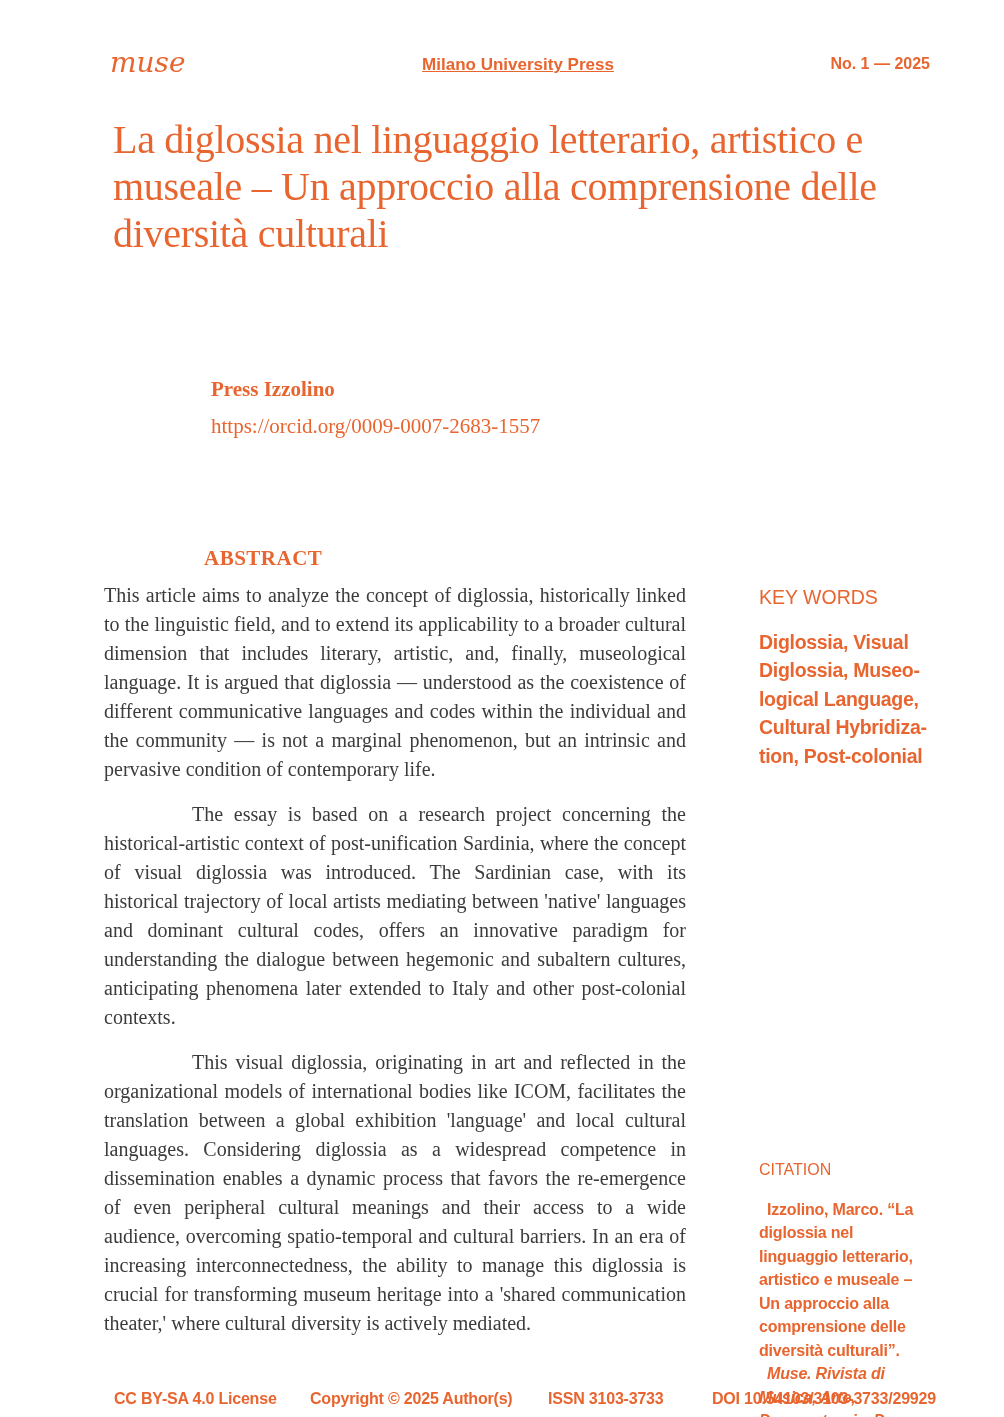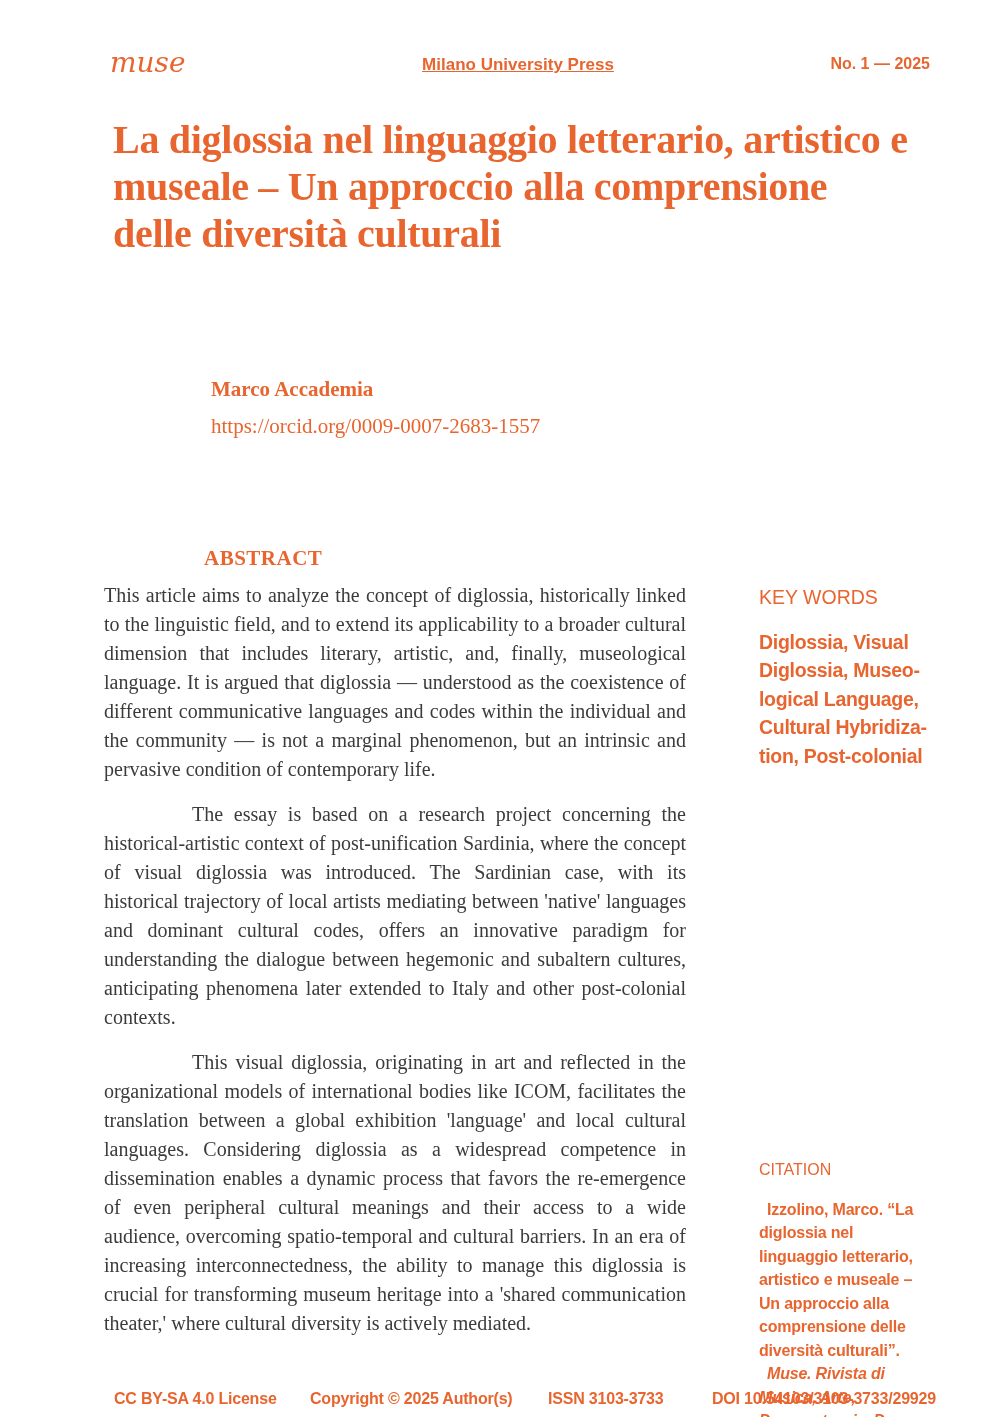--- a/index.html
+++ b/index.html
@@ -34,21 +34,21 @@
   .issue {
     position: absolute; right: 82px; top: 31px;
     font-family: "Liberation Sans", sans-serif;
     font-weight: 700; font-size: 16px;
     color: var(--accent);
   }
   
   .title {
     position: absolute; left: 89px; top: 92px; width: 815px;
     font-family: "Liberation Serif", serif;
-    font-weight: 700; font-size: 40px; line-height: 47px;
+    font-weight: 400; font-size: 40px; line-height: 47px;
     letter-spacing: -0.3px;
     color: var(--accent);
   }
   
   .author { position: absolute; left: 179px; top: 343px; line-height: 29px; }
   .author-name {
     font-family: "Liberation Serif", serif;
     font-weight: 700; font-size: 21px; color: var(--accent);
   }
   .author-affiliation {
@@ -115,21 +115,21 @@
 
   <div class="publisher-wrap">
     <a class="publisher">Milano University Press</a>
   </div>
 
   <div class="issue">No. 1 — 2025</div>
 
   <h1 class="title">La diglossia nel linguaggio letterario, artistico e museale – Un approccio alla comprensione delle diversità culturali</h1>
 
   <div class="author">
-    <div class="author-name">Marco Accademia</div>
+    <div class="author-name">Press Izzolino</div>
     <a class="author-orcid">https://orcid.org/0009-0007-2683-1557</a>
   </div>
 
   <div class="abstract-heading">ABSTRACT</div>
 
   <div class="abstract-body">
     <p>This article aims to analyze the concept of diglossia, historically linked to the linguistic field, and to extend its applicability to a broader cultural dimension that includes literary, artistic, and, finally, museological language. It is argued that diglossia — understood as the coexistence of different communicative languages and codes within the individual and the community — is not a marginal phenomenon, but an intrinsic and pervasive condition of contemporary life.</p>
     <p>The essay is based on a research project concerning the historical-artistic context of post-unification Sardinia, where the concept of visual diglossia was introduced. The Sardinian case, with its historical trajectory of local artists mediating between 'native' languages and dominant cultural codes, offers an innovative paradigm for understanding the dialogue between hegemonic and subaltern cultures, anticipating phenomena later extended to Italy and other post-colonial contexts.</p>
     <p>This visual diglossia, originating in art and reflected in the organizational models of international bodies like ICOM, facilitates the translation between a global exhibition 'language' and local cultural languages. Considering diglossia as a widespread competence in dissemination enables a dynamic process that favors the re-emergence of even peripheral cultural meanings and their access to a wide audience, overcoming spatio-temporal and cultural barriers. In an era of increasing interconnectedness, the ability to manage this diglossia is crucial for transforming museum heritage into a 'shared communication theater,' where cultural diversity is actively mediated.</p>
   </div>

